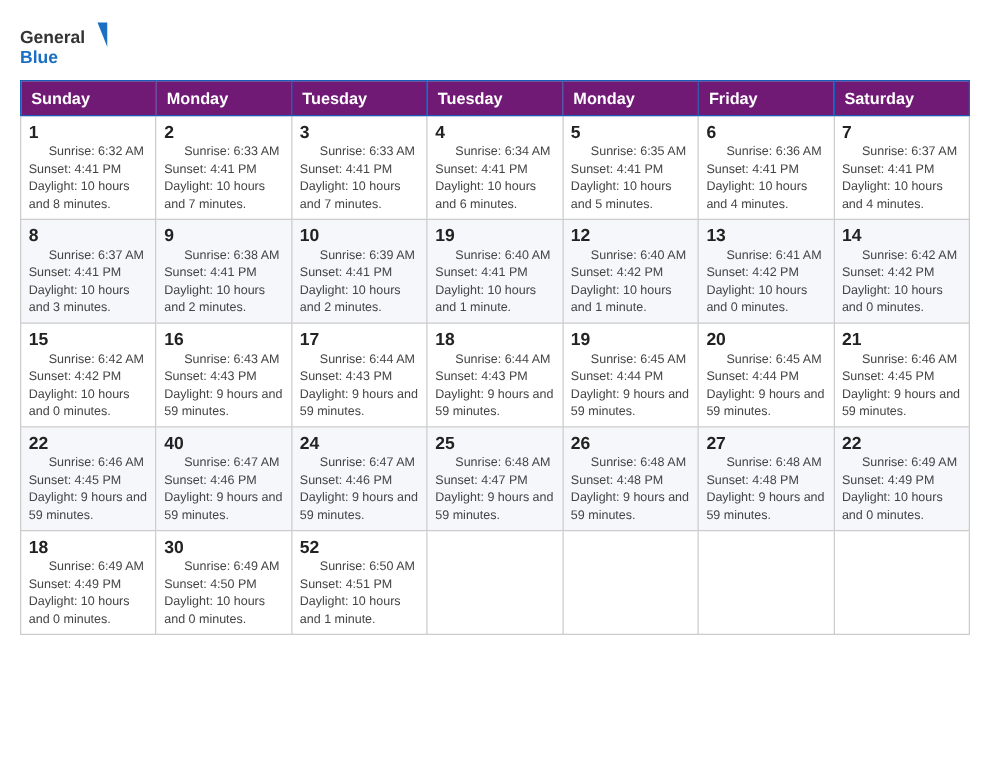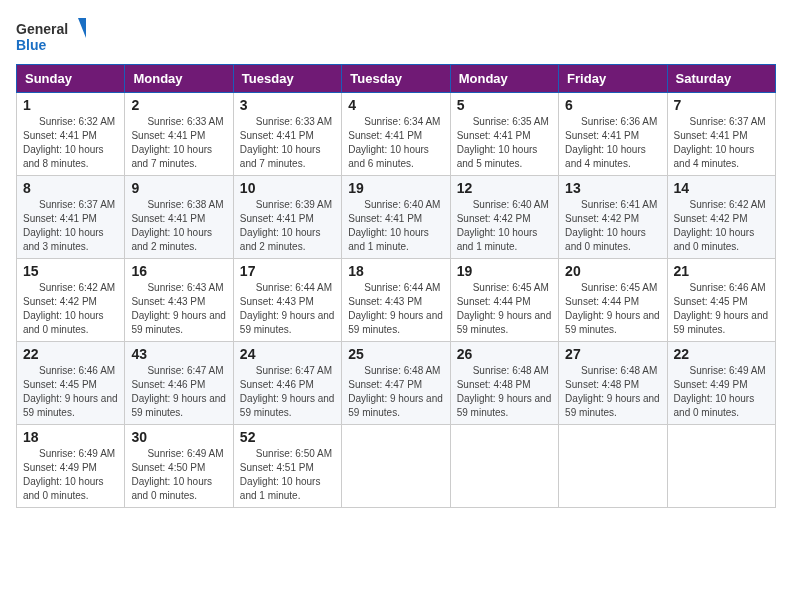--- a/index.html
+++ b/index.html
@@ -195,21 +195,21 @@
         <span class="day-number">21</span>
         <span class="day-detail">Sunrise: 6:46 AM<br>Sunset: 4:45 PM<br>Daylight: 9 hours and 59 minutes.</span>
       </td>
       </tr>
       <tr>
         <td>
         <span class="day-number">22</span>
         <span class="day-detail">Sunrise: 6:46 AM<br>Sunset: 4:45 PM<br>Daylight: 9 hours and 59 minutes.</span>
       </td>
         <td>
-        <span class="day-number">43</span>
+        <span class="day-number">40</span>
         <span class="day-detail">Sunrise: 6:47 AM<br>Sunset: 4:46 PM<br>Daylight: 9 hours and 59 minutes.</span>
       </td>
         <td>
         <span class="day-number">24</span>
         <span class="day-detail">Sunrise: 6:47 AM<br>Sunset: 4:46 PM<br>Daylight: 9 hours and 59 minutes.</span>
       </td>
         <td>
         <span class="day-number">25</span>
         <span class="day-detail">Sunrise: 6:48 AM<br>Sunset: 4:47 PM<br>Daylight: 9 hours and 59 minutes.</span>
       </td>

